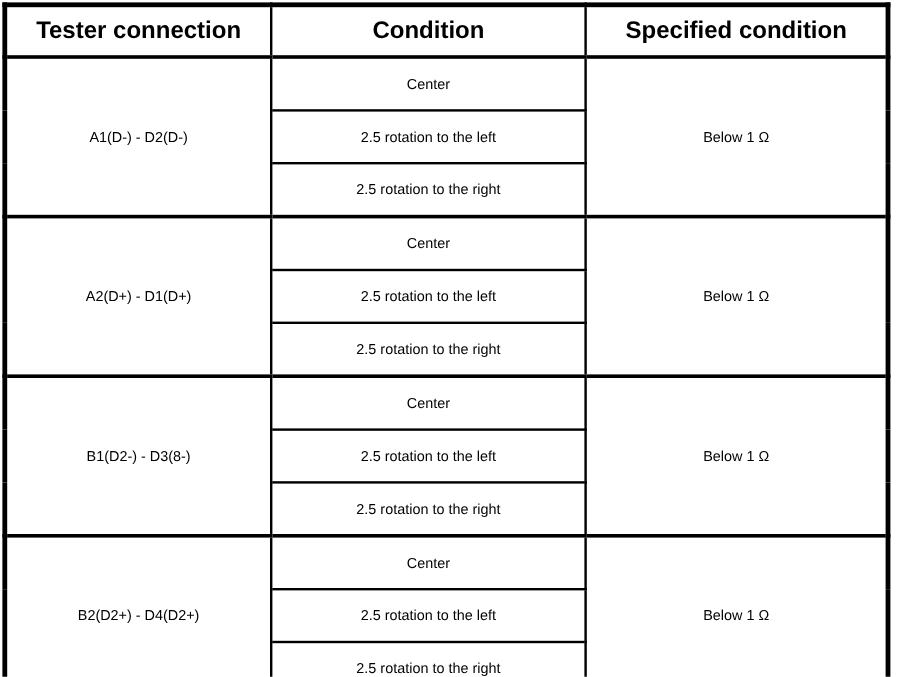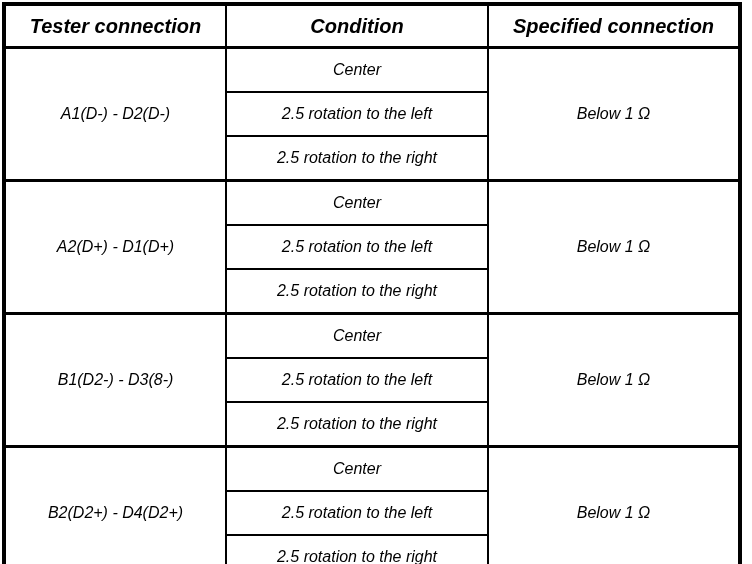--- a/index.html
+++ b/index.html
@@ -8,21 +8,20 @@
     background: #ffffff;
     width: 752px;
     height: 564px;
     overflow: hidden;
   }
   .page {
     box-sizing: border-box;
     width: 752px;
     height: 564px;
     padding: 2px 10px 6px 2px;
-    font-style: italic;
   }
   table.spec-table {
     border-collapse: collapse;
     table-layout: fixed;
     width: 100%;
     height: 100%;
     border: 4px solid #000000;
     background: #ffffff;
   }
   table.spec-table th,
@@ -36,21 +35,21 @@
     overflow: hidden;
     white-space: nowrap;
   }
   table.spec-table th {
     font-size: 20px;
     font-weight: bold;
     height: 40px;
     border-bottom: 3px solid #000000;
   }
   table.spec-table td {
-    font-size: 16px;
+    font-size: 12px;
     font-weight: normal;
     height: 42px;
   }
   tr.group-start td {
     border-top: 3px solid #000000;
   }
   col.col-connection { width: 222px; }
   col.col-condition  { width: 262px; }
   col.col-specified  { width: 252px; }
 </style>
@@ -61,21 +60,21 @@
   <table class="spec-table">
     <colgroup>
       <col class="col-connection">
       <col class="col-condition">
       <col class="col-specified">
     </colgroup>
     <thead>
       <tr>
         <th>Tester connection</th>
         <th>Condition</th>
-        <th>Specified connection</th>
+        <th>Specified condition</th>
       </tr>
     </thead>
     <tbody>
 
       <tr class="group-start">
         <td rowspan="3">A1(D-) - D2(D-)</td>
         <td>Center</td>
         <td rowspan="3">Below 1 Ω</td>
       </tr>
       <tr>

